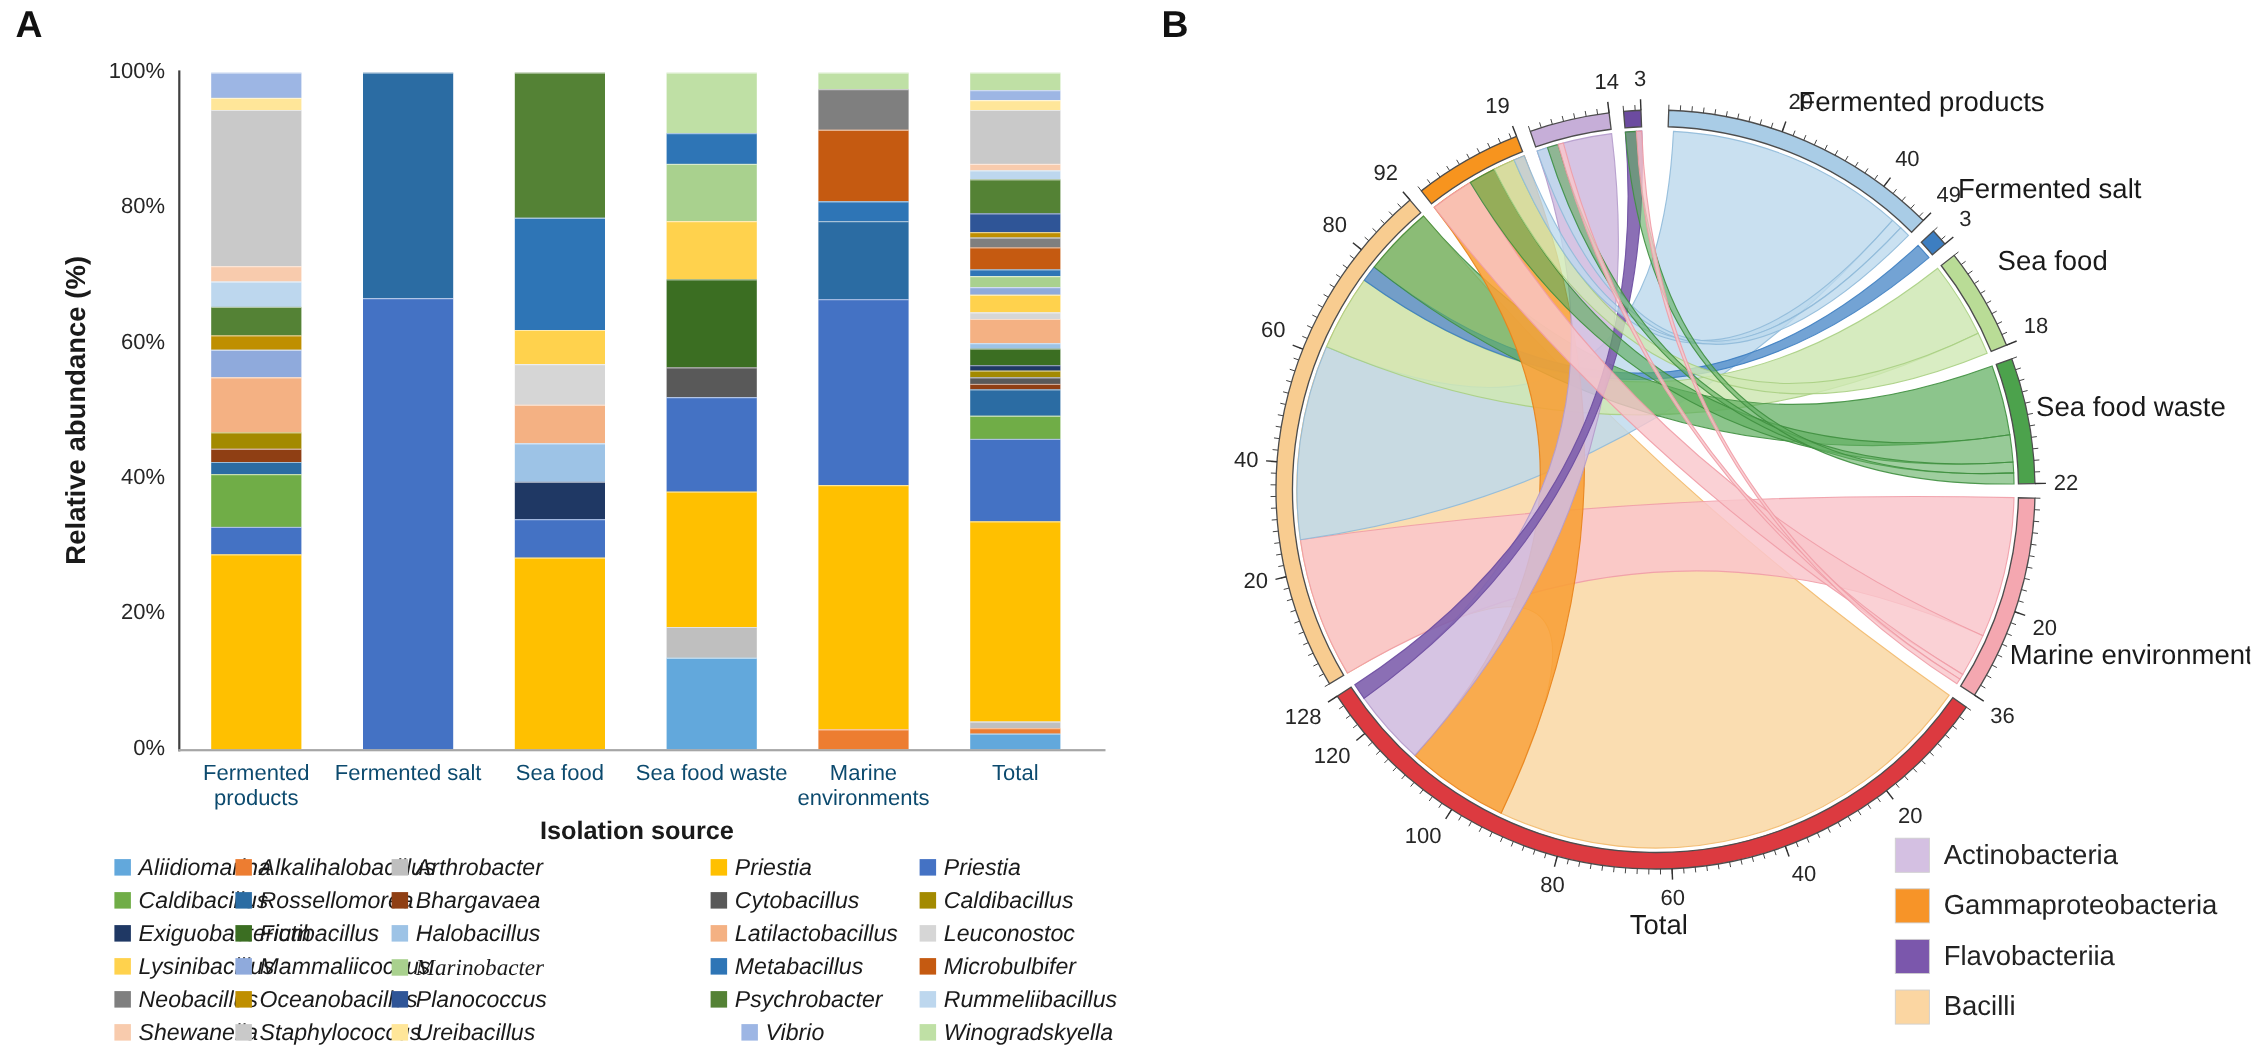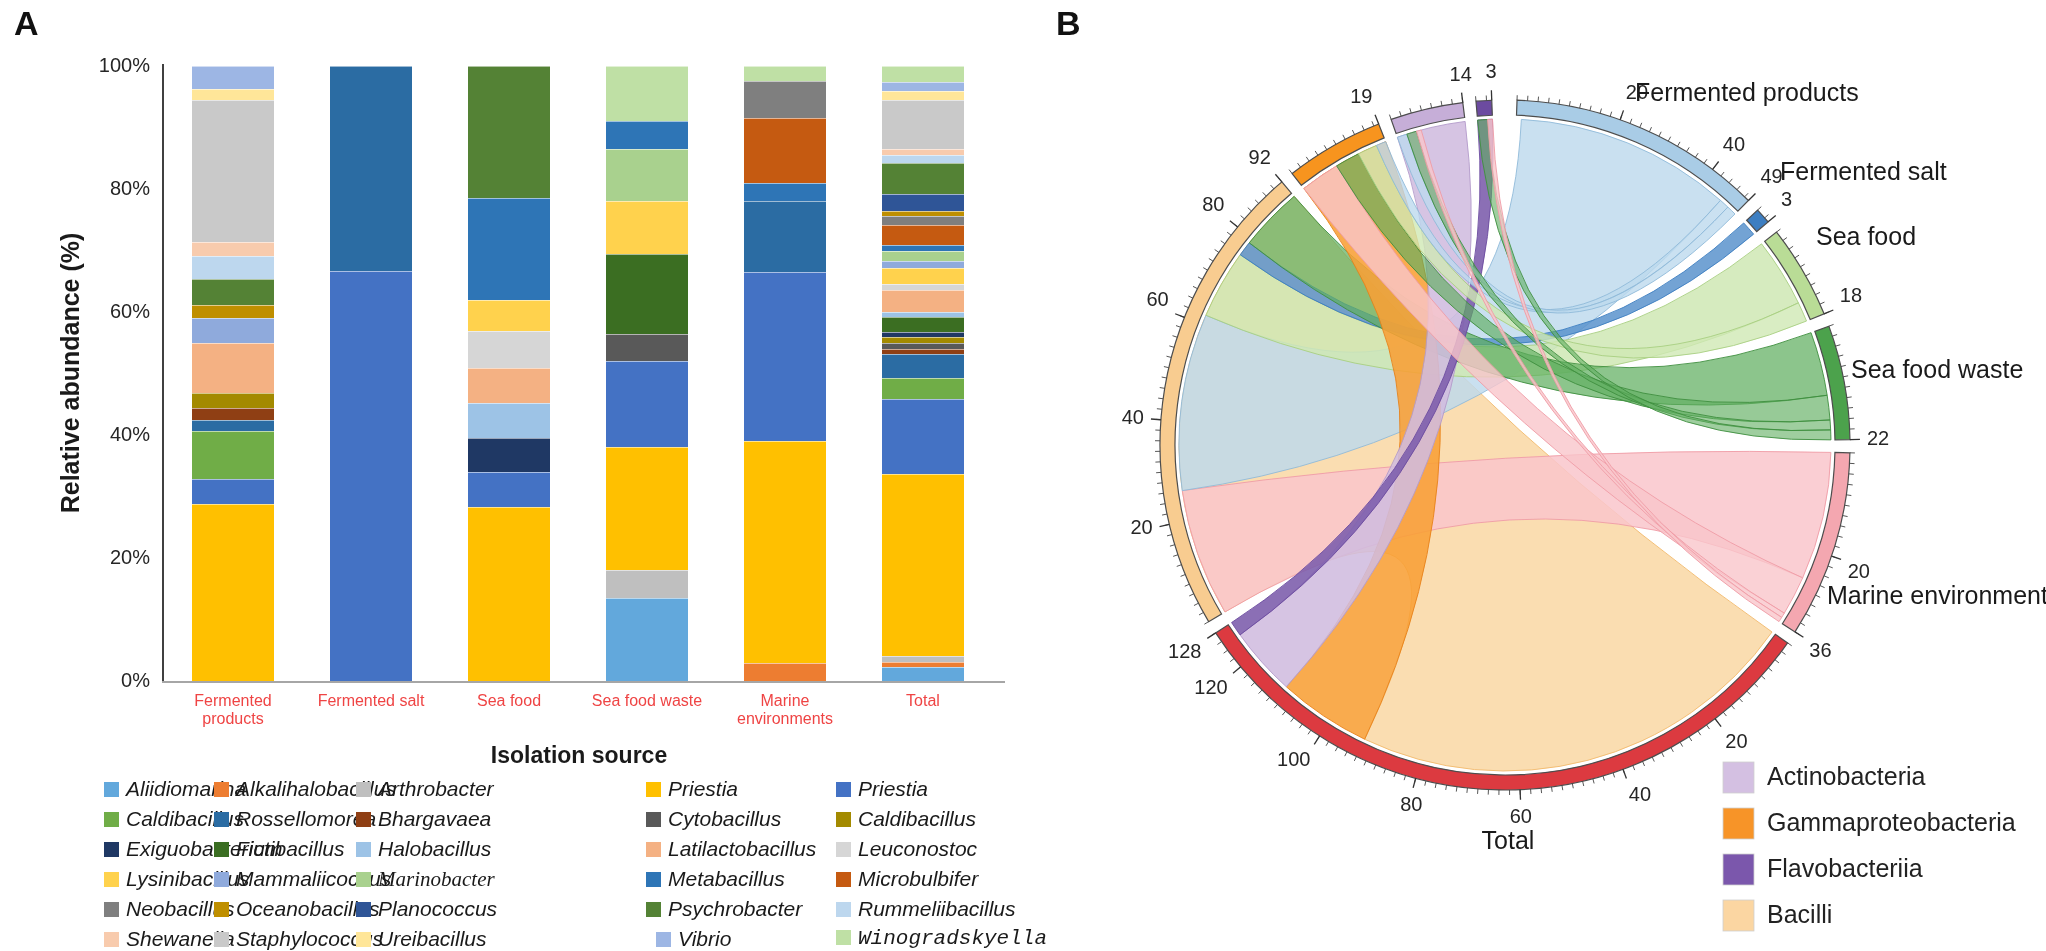--- a/index.html
+++ b/index.html
@@ -9,21 +9,21 @@
   #panelA,#panelB{position:absolute;top:0;height:951px;}
   #panelA{left:0;width:1023px;}
   #panelB{left:1023px;width:1023px;}
   .y-title{position:absolute;left:70px;top:373px;transform:translate(-50%,-50%) rotate(-90deg);
            font-weight:bold;font-size:25px;white-space:nowrap;}
   .x-title{position:absolute;left:579px;top:742px;transform:translateX(-50%);
            font-weight:bold;font-size:23px;white-space:nowrap;}
   .axis-line{position:absolute;background:#404040;}
   .x-axis-line{position:absolute;background:#a6a6a6;}
   .ytick{position:absolute;width:95px;text-align:right;font-size:20px;color:#262626;}
-  .xcat{position:absolute;text-align:center;font-size:16px;line-height:1.15;color:#ef4444;
+  .xcat{position:absolute;text-align:center;font-size:20px;line-height:1.15;color:#0c4a6e;
         transform:translateX(-50%);white-space:nowrap;}
   .bar{position:absolute;display:flex;flex-direction:column-reverse;}
   .bar .seg{width:100%;border-top:0.5px solid rgba(255,255,255,0.55);box-sizing:border-box;}
   .legendA-item{position:absolute;font-size:21px;font-style:italic;white-space:nowrap;color:#1a1a1a;}
   .legendA-item .sw{display:inline-block;width:15px;height:15px;margin-right:7px;vertical-align:-1px;}
   #chordSvg{position:absolute;left:0;top:0;}
   text{font-family:"Liberation Sans",sans-serif;}
 </style>
 </head>
 <body>
@@ -172,22 +172,22 @@
         <div class="legendA-item" style="left: 646px; top: 867px; text-align: center;"><span class="sw" style="background: rgb(46, 117, 182);"></span><span>Metabacillus</span></div>
         <div class="legendA-item" style="left: 836px; top: 867px;"><span class="sw" style="background: rgb(197, 90, 17);"></span><span>Microbulbifer</span></div>
         <div class="legendA-item" style="left: 104px; top: 897px;"><span class="sw" style="background: rgb(127, 127, 127);"></span><span>Neobacillus</span></div>
         <div class="legendA-item" style="left: 214px; top: 897px;"><span class="sw" style="background: rgb(191, 143, 0);"></span><span>Oceanobacillus</span></div>
         <div class="legendA-item" style="left: 356px; top: 897px;"><span class="sw" style="background: rgb(47, 85, 151);"></span><span>Planococcus</span></div>
         <div class="legendA-item" style="left: 646px; top: 897px;"><span class="sw" style="background: rgb(84, 130, 53);"></span><span>Psychrobacter</span></div>
         <div class="legendA-item" style="left: 836px; top: 897px;"><span class="sw" style="background: rgb(189, 215, 238);"></span><span>Rummeliibacillus</span></div>
         <div class="legendA-item" style="left: 104px; top: 927px;"><span class="sw" style="background: rgb(248, 203, 173);"></span><span>Shewanella</span></div>
         <div class="legendA-item" style="left: 214px; top: 927px;"><span class="sw" style="background: rgb(201, 201, 201);"></span><span>Staphylococcus</span></div>
         <div class="legendA-item" style="left: 356px; top: 927px;"><span class="sw" style="background: rgb(255, 230, 153);"></span><span>Ureibacillus</span></div>
-        <div class="legendA-item" style="left: 656px; top: 927px;"><span class="sw" style="background: rgb(157, 182, 228);"></span><span>Vibrio</span></div>
-        <div class="legendA-item" style="left: 836px; top: 927px; font-family: Liberation Mono, monospace;"><span class="sw" style="background: rgb(191, 224, 165);"></span><span>Winogradskyella</span></div>
+        <div class="legendA-item" style="left: 674px; top: 927px;"><span class="sw" style="background: rgb(157, 182, 228);"></span><span>Vibrio</span></div>
+        <div class="legendA-item" style="left: 836px; top: 927px;"><span class="sw" style="background: rgb(191, 224, 165);"></span><span>Winogradskyella</span></div>
       </div>
   </div>
 
   <div id="panelB">
     <span class="panel-letter" style="left:33px;top:4px;">B</span>
     <svg id="chordSvg" width="1023" height="951" viewBox="0 0 1023 951">
         <path d="M 201.97907360060333 611.9259739478061 A 326 326 0 0 1 271.1465318795904 196.37012451920543 Q 482 445 749.0435664382113 631.985918250441 A 326 326 0 0 1 341.65338244049576 739.2428026980544 Q 482 445 201.97907360060333 611.9259739478061 Z" fill="#FAD9A9" fill-opacity="0.9" stroke="#F2B96B" stroke-opacity="0.9" stroke-width="1"></path>
         <path d="M 807.9160906391996 452.3960707447267 A 326 326 0 0 1 779.6999938404776 577.8559884513285 Q 482 445 201.97907360060333 611.9259739478061 A 326 326 0 0 1 159.2123256788973 490.6521336453593 Q 482 445 807.9160906391996 452.3960707447267 Z" fill="#F9C6CB" fill-opacity="0.85" stroke="#F09CA6" stroke-opacity="0.9" stroke-width="1"></path>
         <path d="M 498.35123472961766 119.41032399227254 A 326 326 0 0 1 697.480948526918 200.36974671570215 Q 482 445 159.2123256788973 490.6521336453593 A 326 326 0 0 1 182.9250900094588 315.268746193719 Q 482 445 498.35123472961766 119.41032399227254 Z" fill="#BDD9ED" fill-opacity="0.82" stroke="#90BAD9" stroke-opacity="0.9" stroke-width="1"></path>
         <path d="M 738.540817159396 243.84630470411597 A 326 326 0 0 1 775.379989419064 302.8585851749398 Q 482 445 182.9250900094588 315.268746193719 A 326 326 0 0 1 217.2607702332714 254.7655650979054 Q 482 445 738.540817159396 243.84630470411597 Z" fill="#CFE8B4" fill-opacity="0.85" stroke="#A8CF82" stroke-opacity="0.9" stroke-width="1"></path>

